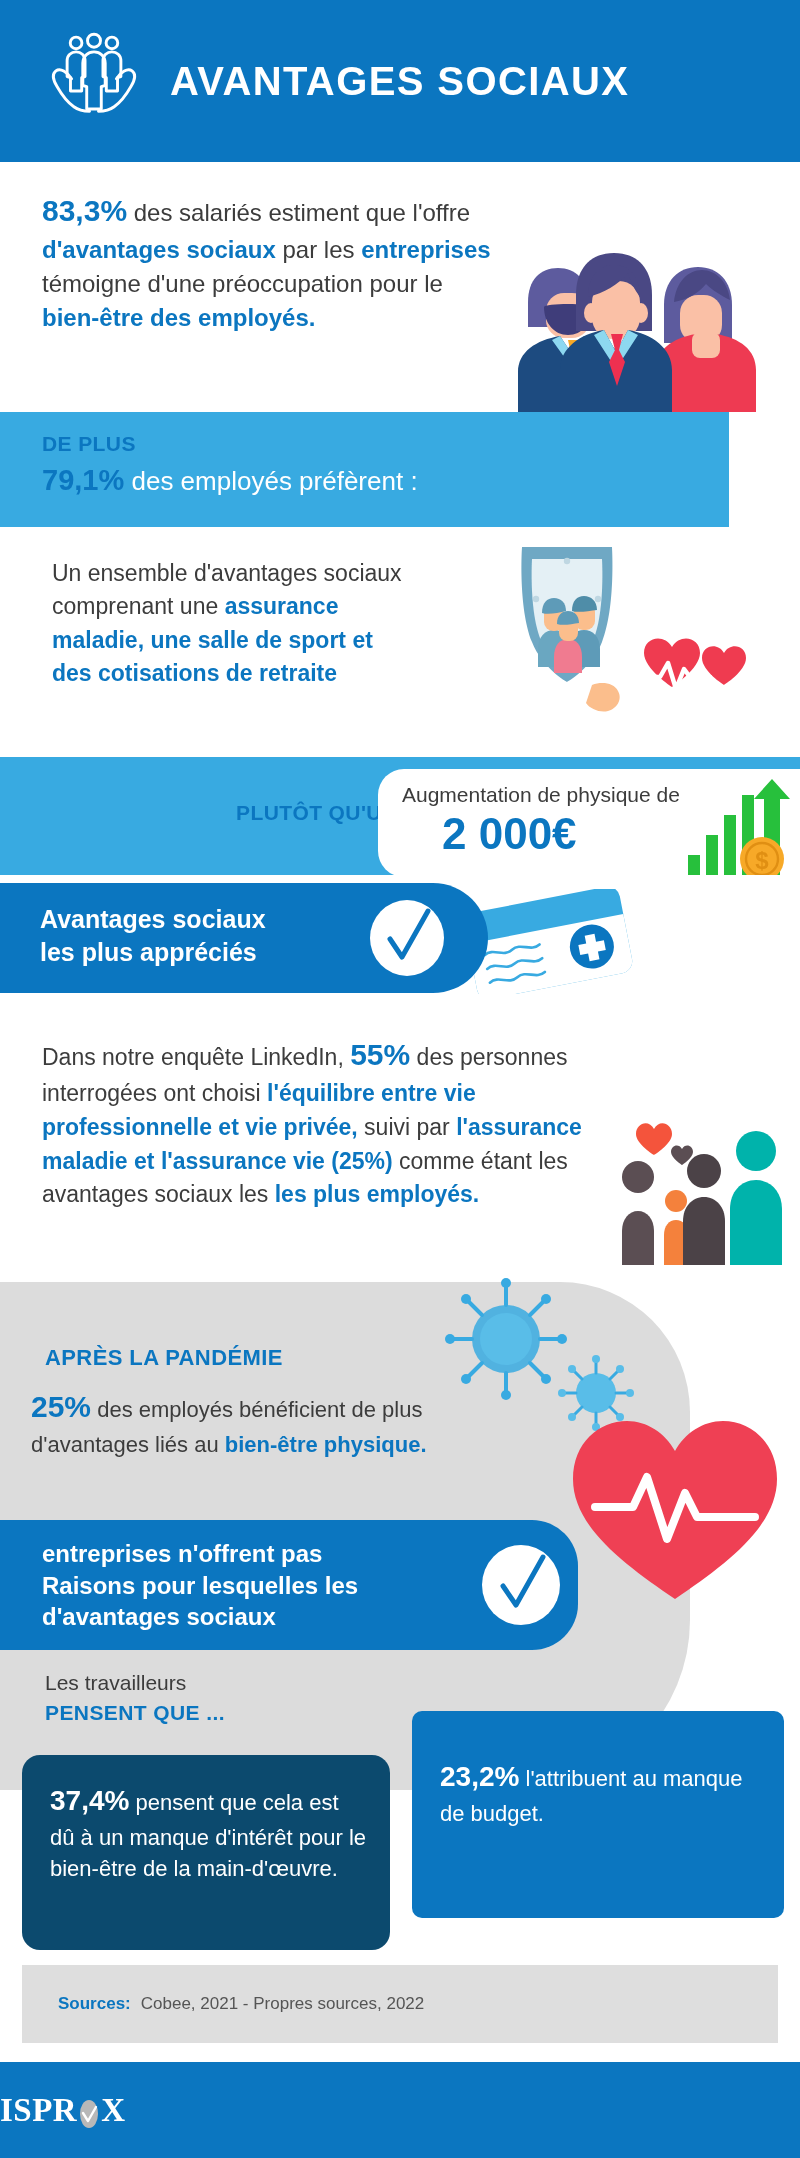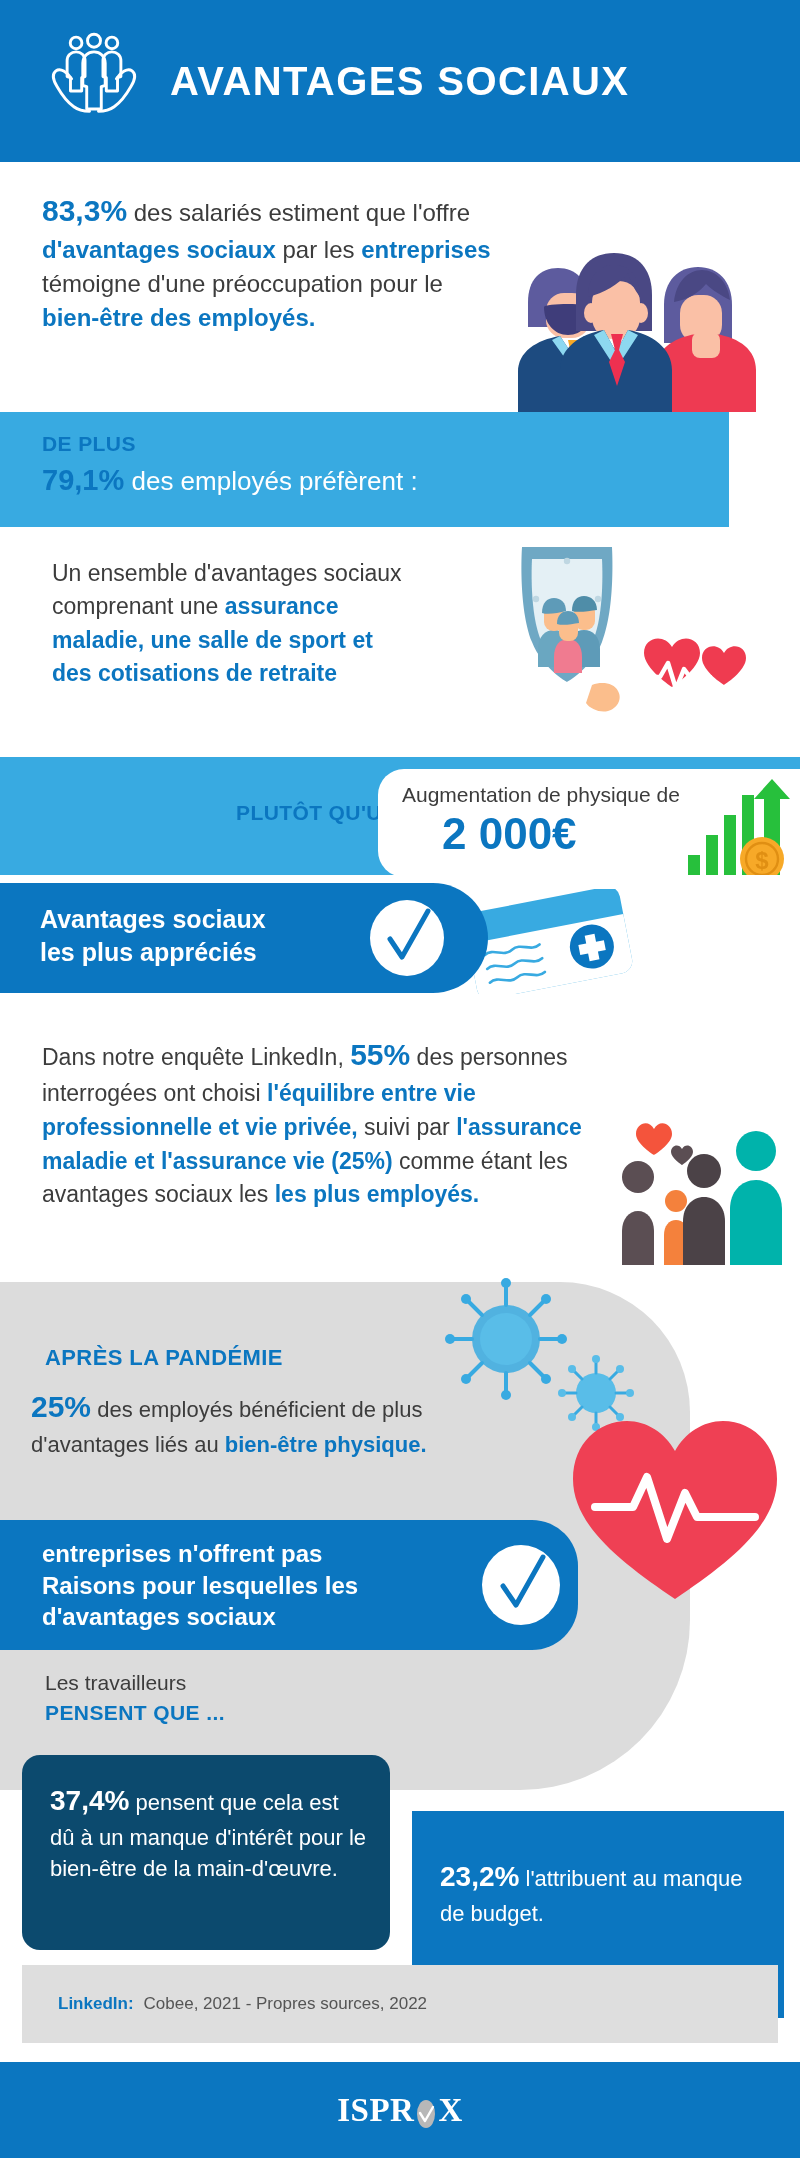--- a/index.html
+++ b/index.html
@@ -121,40 +121,40 @@
   
   .virus-art{position:absolute;left:430px;top:1275px;width:220px;height:160px;}
   .heart-art{position:absolute;left:565px;top:1405px;width:220px;height:200px;}
 
   
   .stat-left{
     position:absolute;left:22px;top:1755px;width:368px;height:195px;
     background:#0c4a6e;border-radius:18px;
   }
   .stat-right{
-    position:absolute;left:412px;top:1811px;width:372px;height:207px;
-    background:#0b76c0;border-radius:0;
+    position:absolute;left:412px;top:1711px;width:372px;height:207px;
+    background:#0b76c0;border-radius:10px;
   }
   .stat-text{
     position:absolute;left:28px;top:26px;right:22px;color:#fff;
     font-size:22px;line-height:1.45;
   }
   .stat-text b{font-size:28px;font-weight:bold;}
   .stat-right .stat-text{top:46px;}
 
   
   .sources{
     position:absolute;left:22px;top:1965px;width:756px;height:78px;background:#dedede;
     display:flex;align-items:center;
   }
   .sources-label{color:#0b76c0;font-weight:bold;font-size:17px;margin-left:36px;}
   .sources-value{color:#555;font-size:17px;margin-left:10px;}
   .footer{
     position:absolute;left:0;top:2062px;width:800px;height:96px;background:#0b76c0;
-    display:flex;align-items:center;justify-content:center;
+    display:flex;align-items:center;justify-content:flex-start;
   }
   .logo{color:#fff;font-size:33px;font-weight:bold;letter-spacing:.5px;
     font-family:"Liberation Serif","DejaVu Serif",serif;display:flex;align-items:center;}
   .logo-leaf{display:inline-block;width:22px;height:30px;margin:0 1px;position:relative;top:4px;}
 
   .hi{color:#0b76c0;font-weight:bold;}
   .hi2{color:#0b76c0;font-weight:bold;font-size:30px;}
 </style>
 </head>
 <body>
@@ -385,21 +385,21 @@
       <b>37,4%</b><span> pensent que cela est dû à un manque d'intérêt pour le bien-être de la main-d'œuvre.</span>
     </div>
   </div>
   <div class="stat-right">
     <div class="stat-text">
       <b>23,2%</b><span> l'attribuent au manque de budget.</span>
     </div>
   </div>
 
   <div class="sources">
-    <span class="sources-label">LinkedIn:</span>
+    <span class="sources-label">Sources:</span>
     <span class="sources-value">Cobee, 2021 - Propres sources, 2022</span>
   </div>
 
   <div class="footer">
     <div class="logo">
       <span>ISPR</span>
       <svg class="logo-leaf" viewBox="0 0 22 30">
         <ellipse cx="11" cy="15" rx="9" ry="14" fill="#b8b8b8"></ellipse>
         <path d="M5 14l5 8 8-14" fill="none" stroke="#ffffff" stroke-width="2.4" stroke-linecap="round" stroke-linejoin="round"></path>
       </svg>

